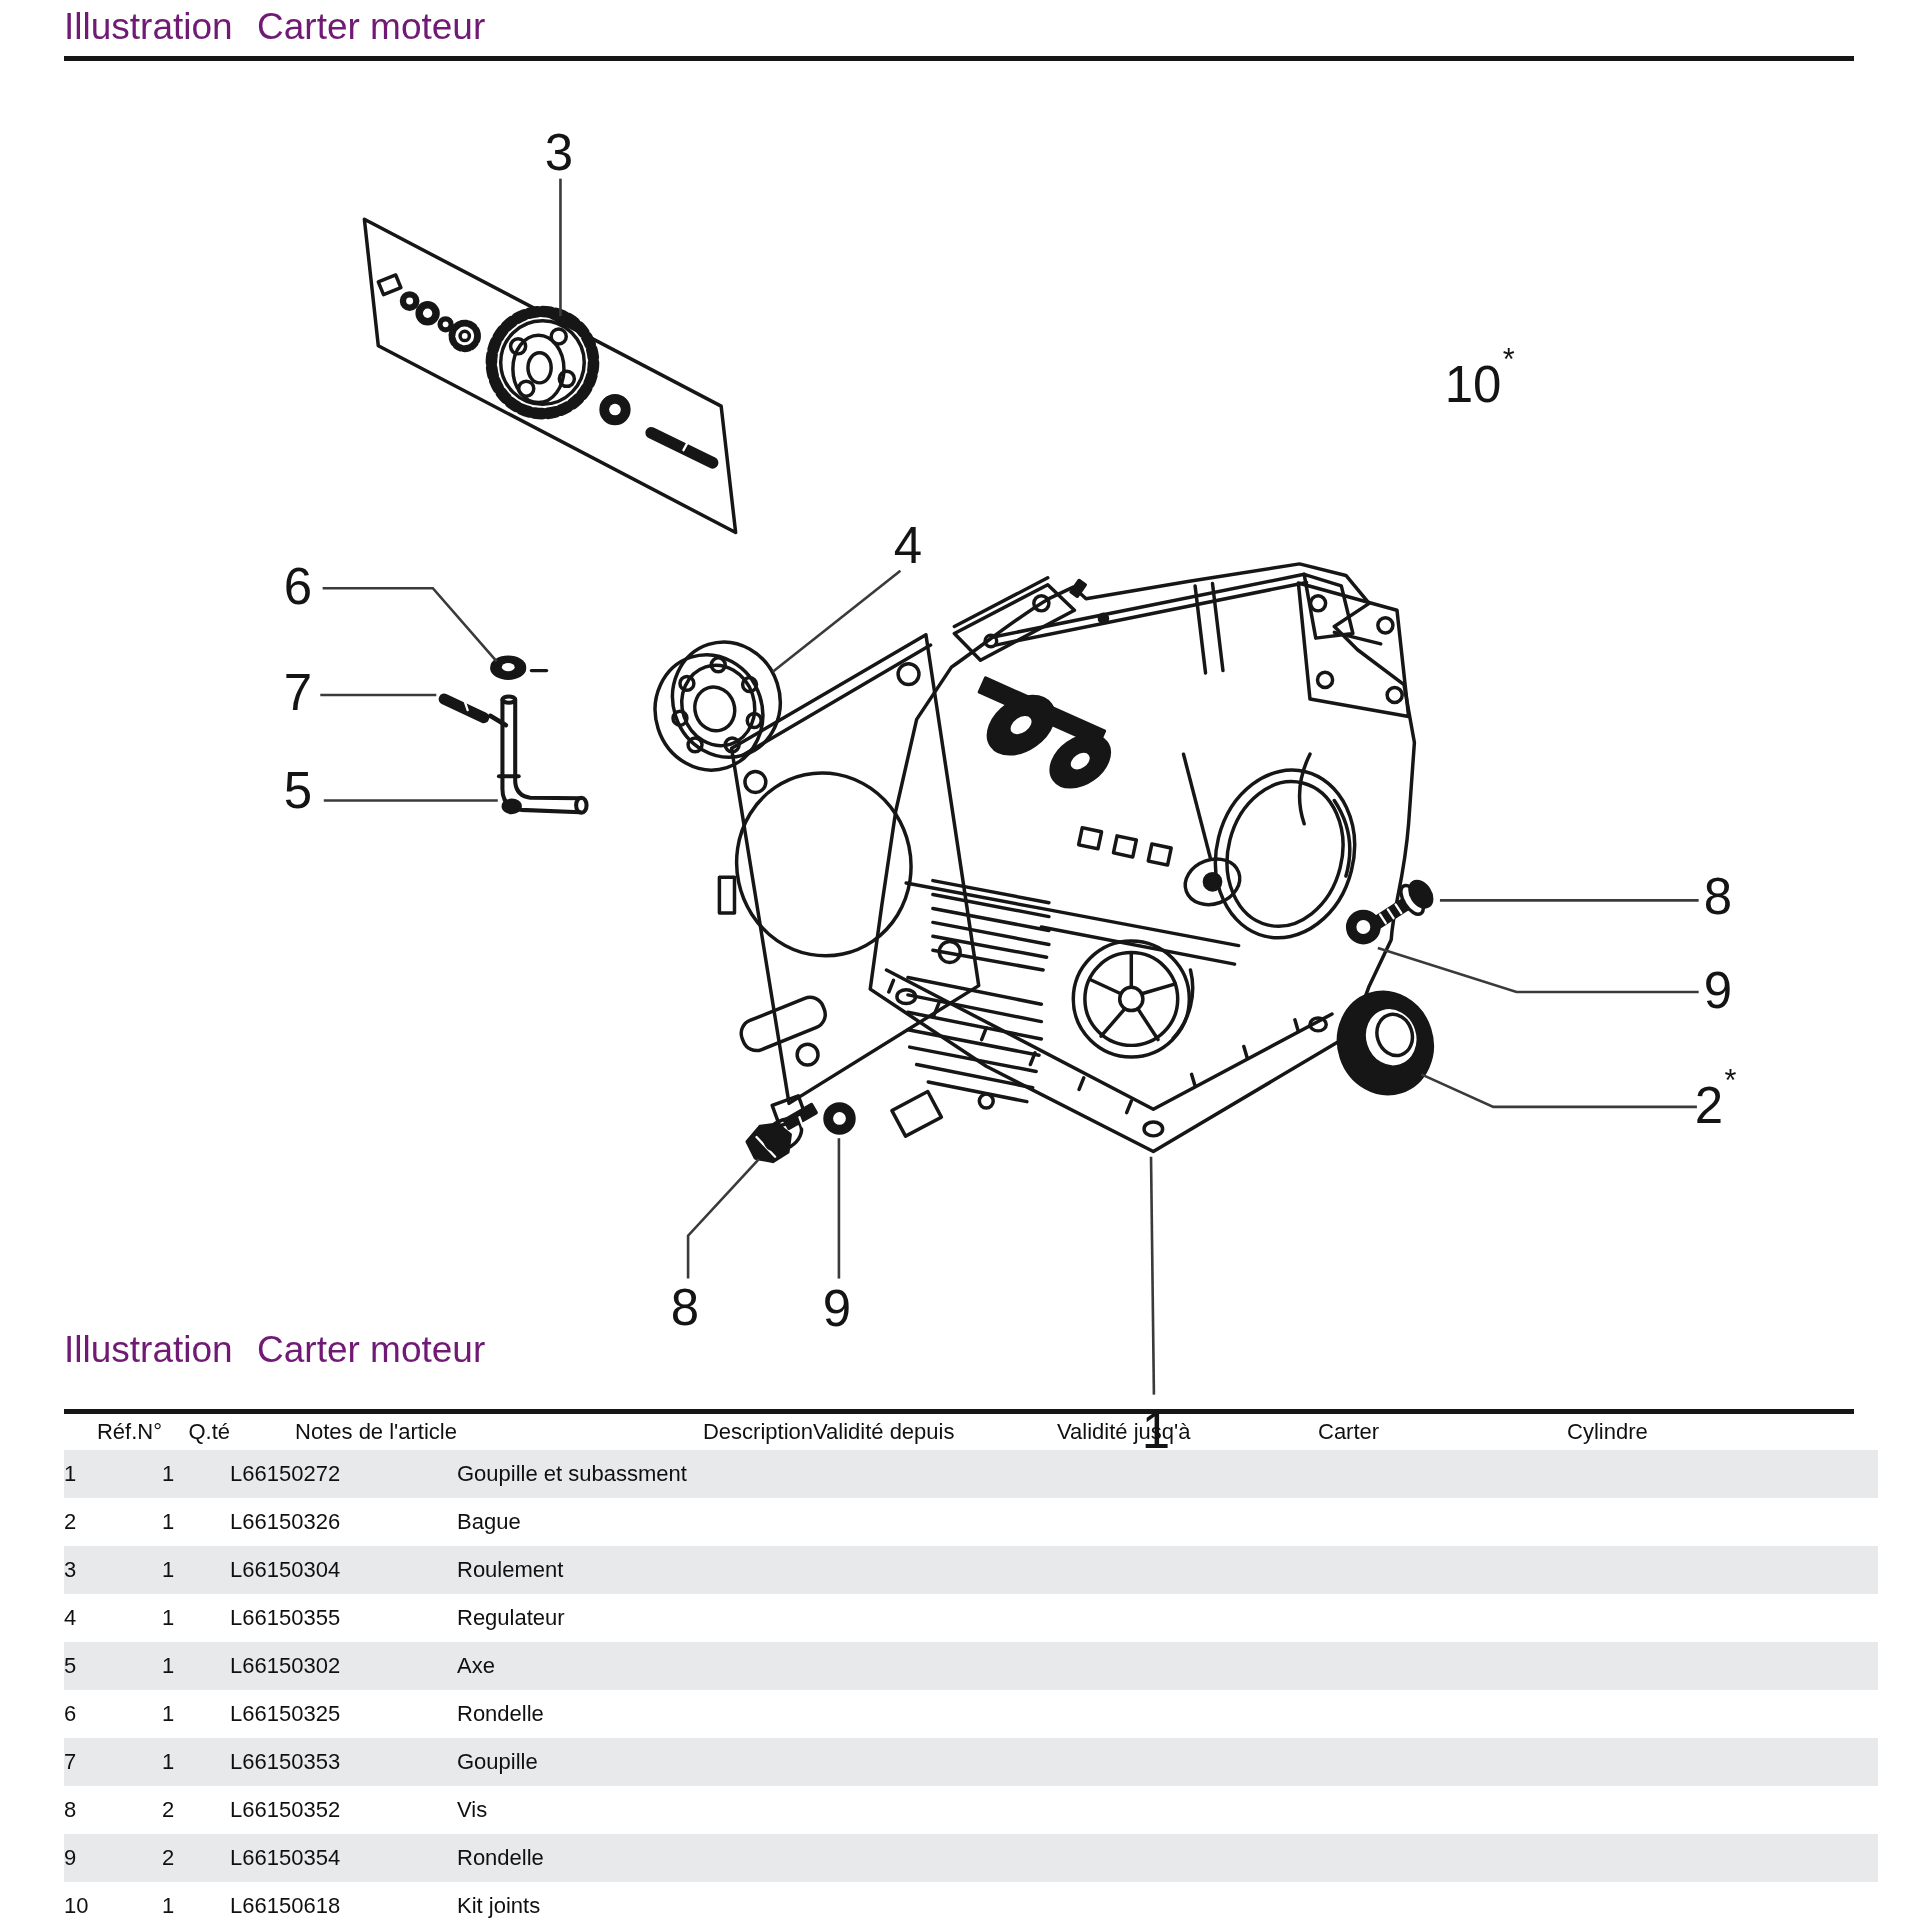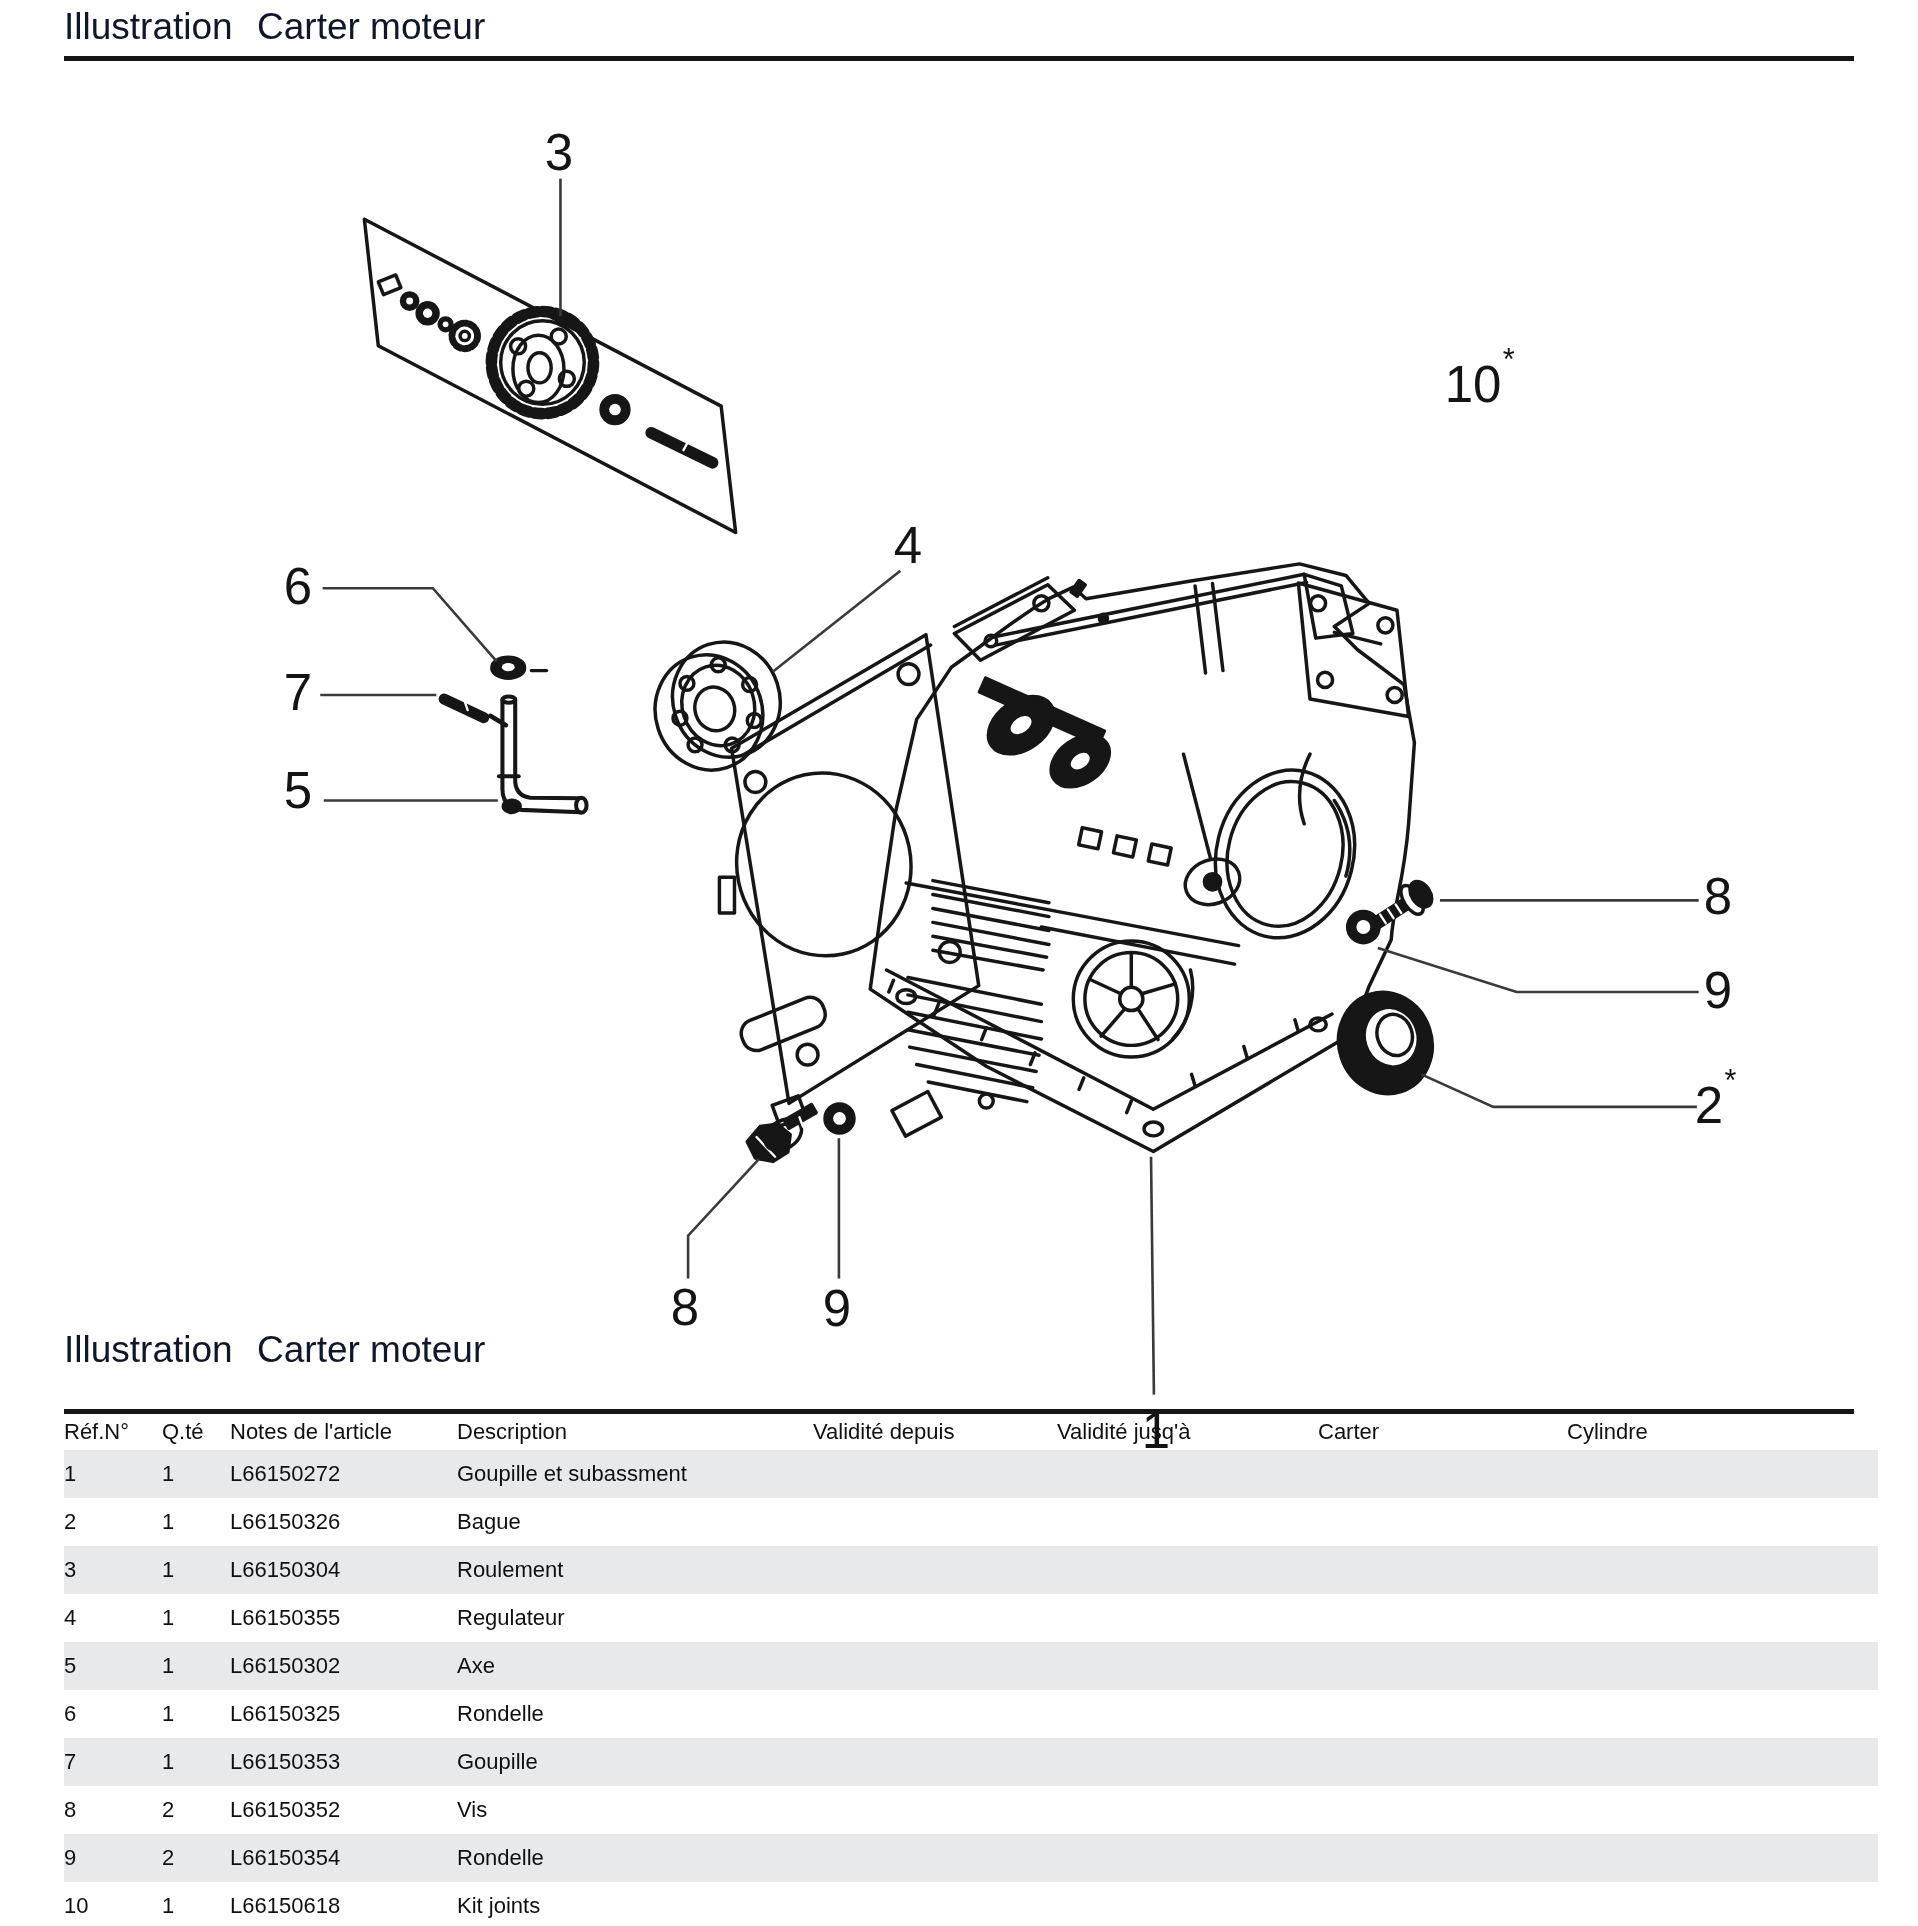--- a/index.html
+++ b/index.html
@@ -3,21 +3,21 @@
 <meta charset="utf-8">
 <style>
   html,body{margin:0;padding:0;}
   body{
     width:1918px;height:1926px;position:relative;overflow:hidden;
     background:#ffffff;color:#111;
     font-family:"Liberation Sans","DejaVu Sans",sans-serif;
   }
   .page-title{
     position:absolute;left:64px;display:flex;gap:24.4px;
-    font-size:37px;line-height:1;color:#0f172a;letter-spacing:0;justify-content:flex-end;
+    font-size:37px;line-height:1;color:#701a75;letter-spacing:0;justify-content:flex-end;
   }
   #title-top{top:8.1px;}
   #title-mid{top:1331px;}
   .rule{position:absolute;left:64px;width:1790px;height:4.6px;background:#161616;}
   #rule-top{top:56px;}
   #rule-mid{top:1409px;}
 
   #diagram-layer{position:absolute;left:0;top:0;width:1918px;height:1926px;}
   #callout-layer{position:absolute;left:0;top:0;width:1918px;height:1926px;pointer-events:none;}
   .callout{
@@ -27,21 +27,21 @@
   .callout sup{font-size:0.6em;position:relative;top:-0.45em;left:0.04em;}
 
   
   #parts-table{
     position:absolute;left:64px;top:1414px;width:1814px;
     border-collapse:collapse;table-layout:fixed;
     font-size:22px;color:#101010;
   }
   #parts-table th{
     font-weight:normal;height:36px;vertical-align:middle;
-    text-align:left;padding:0;white-space:nowrap;
+    text-align:right;padding:0;white-space:nowrap;
   }
   #parts-table th.c{text-align:left;}
   #parts-table td{
     height:48px;vertical-align:middle;padding:0;white-space:nowrap;
     text-align:left;
   }
   #parts-table td.c{text-align:center;}
   #parts-table tbody tr.stripe{background:#e8e9eb;}
 </style>
 </head>

